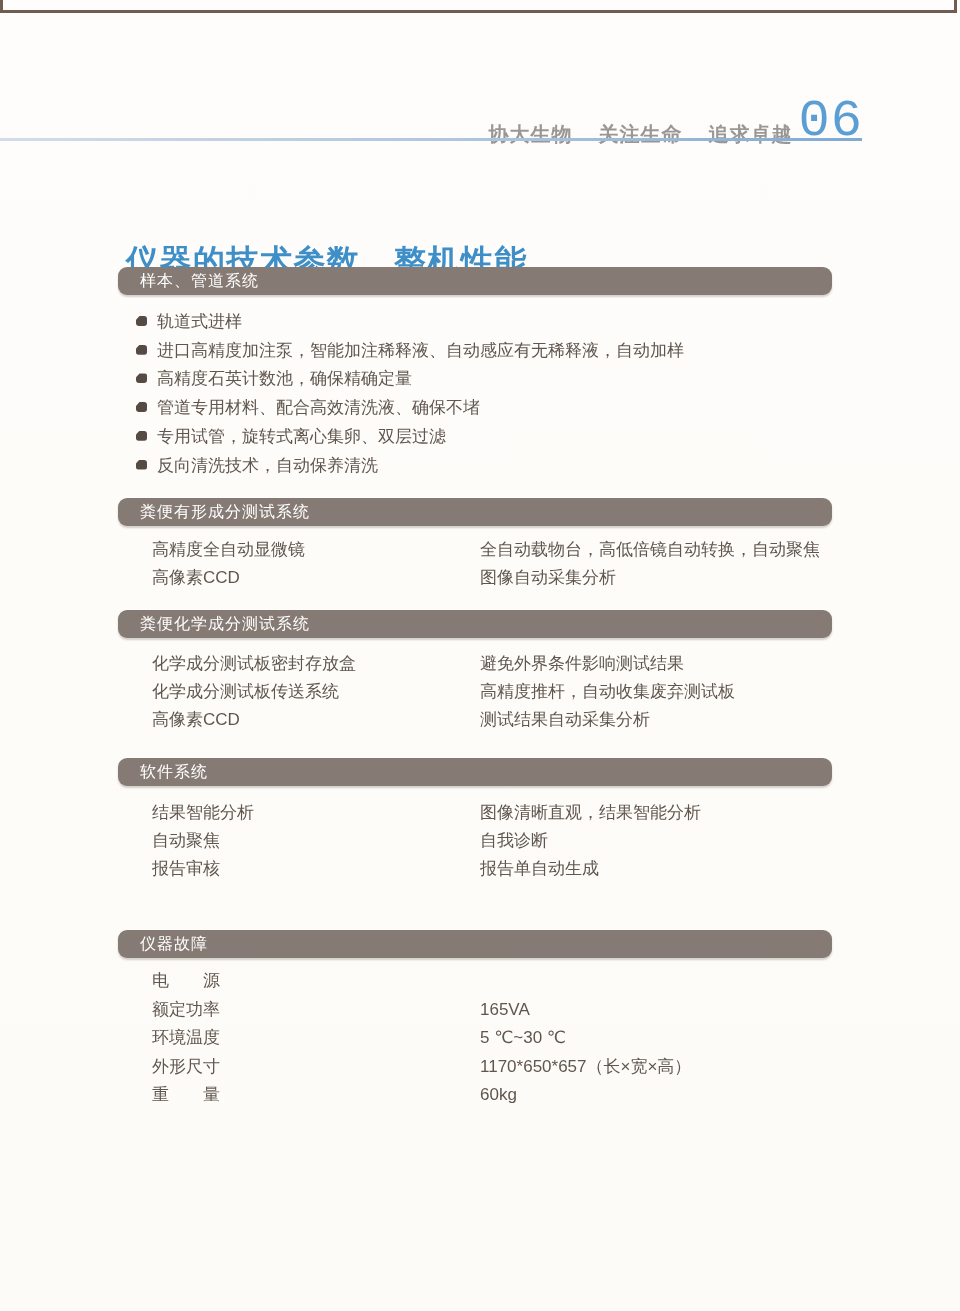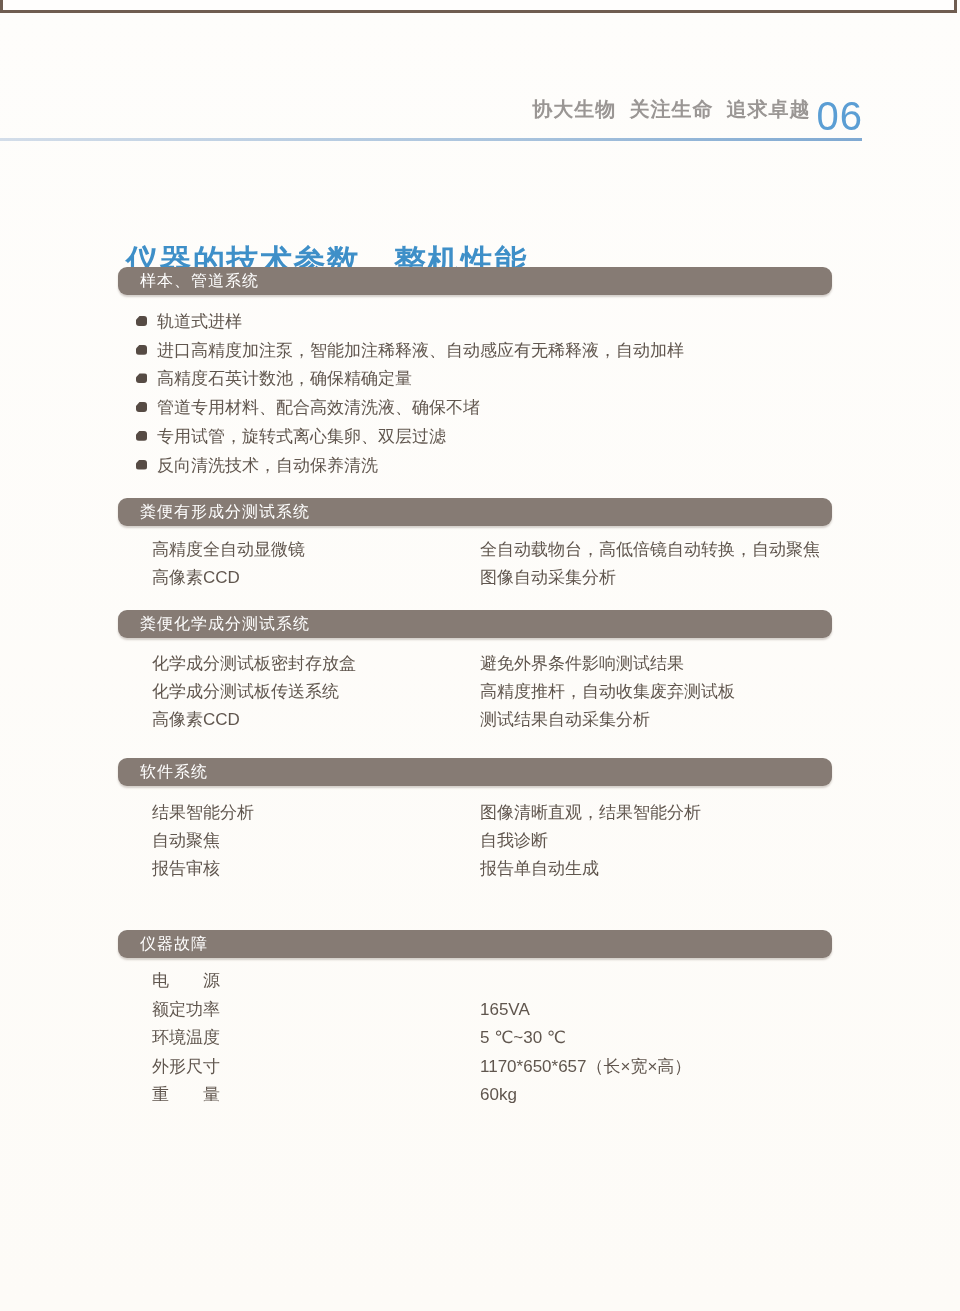--- a/index.html
+++ b/index.html
@@ -15,28 +15,28 @@
   
   .top-frame{
     position:absolute;top:-4px;left:0;width:951px;height:14px;
     border:3px solid #6f5d51;border-top:none;
     background:#fffefd;
   }
 
   
   .page-header{
     position:absolute;top:96px;right:97px;
-    display:flex;align-items:flex-start;
+    display:flex;align-items:flex-end;font-family:Liberation Mono, monospace;
   }
   .tagline{
     font-size:20px;color:#9a9694;letter-spacing:1px;
     white-space:pre;font-weight:bold;
   }
   .page-number{
-    font-size:40px;color:#5b9ed4;line-height:1;margin-left:6px;
+    font-size:52px;color:#5b9ed4;line-height:1;margin-left:6px;
     letter-spacing:1px;
   }
   .header-rule{
     position:absolute;top:138px;left:0;width:862px;height:3px;
     background:linear-gradient(to right,#d3dde9 0%,#a9c3dd 60%,#7fa9d2 100%);
   }
 
   
   .doc-title{
     position:absolute;top:219px;left:126px;

